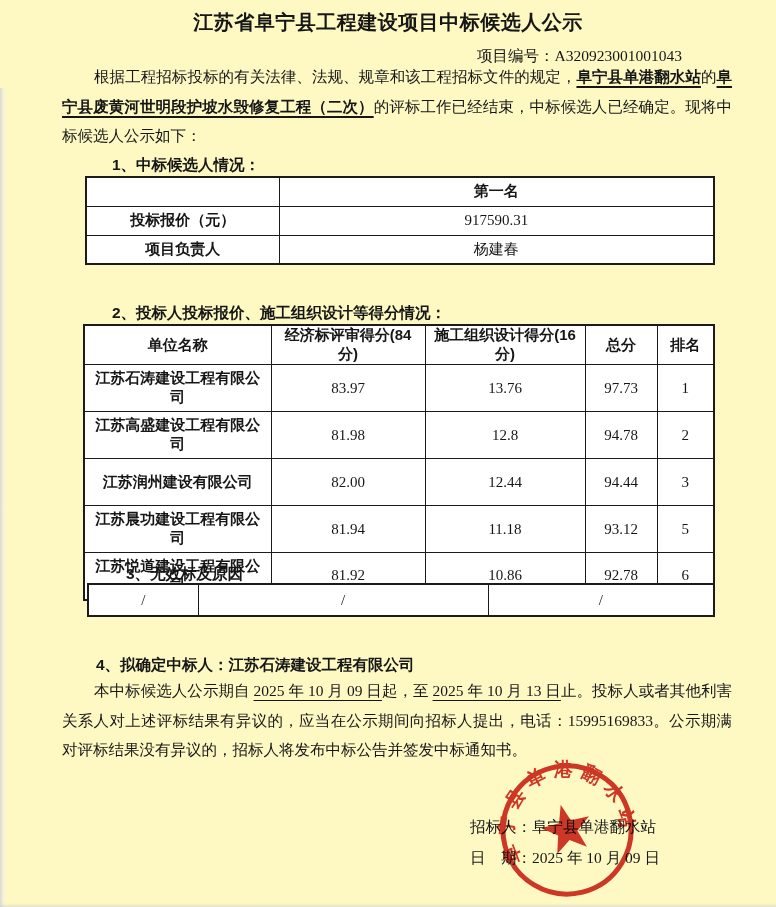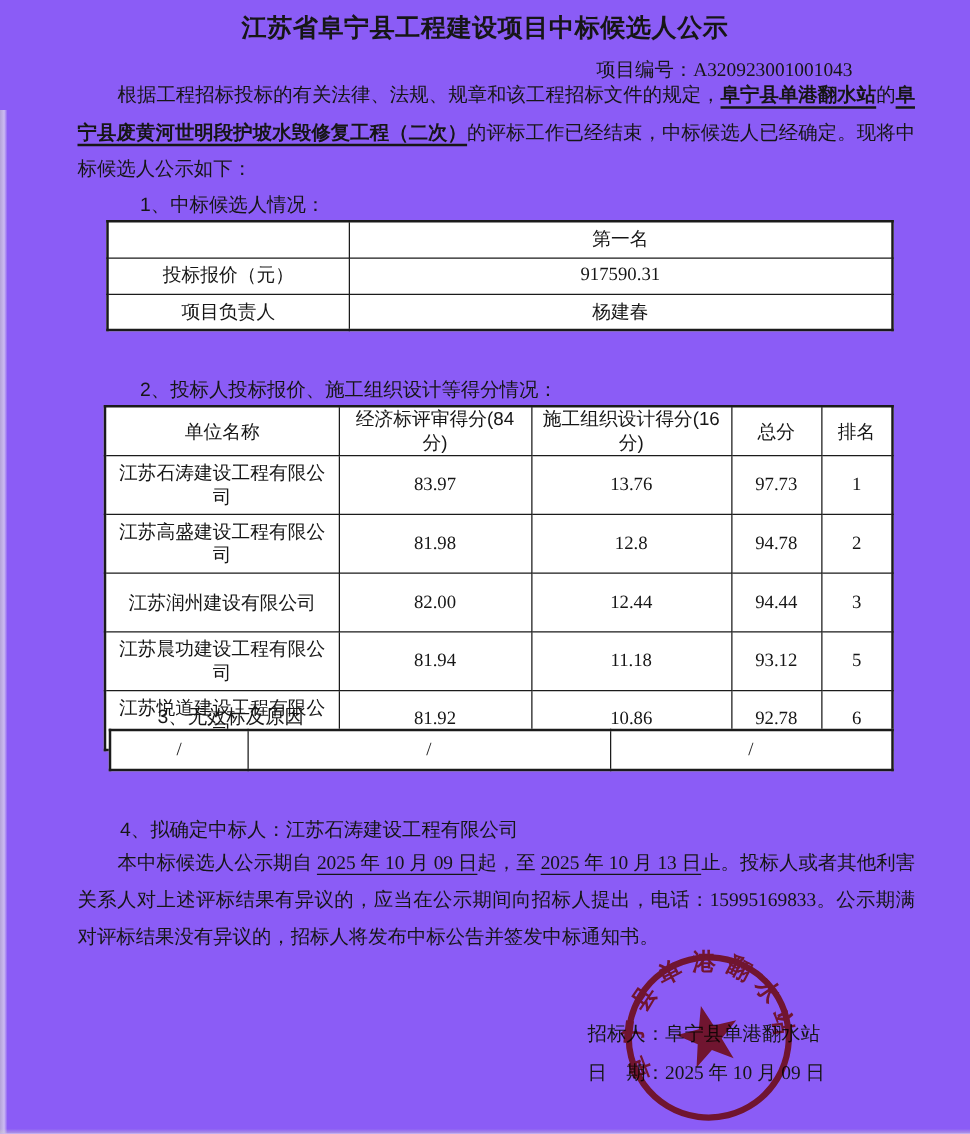--- a/index.html
+++ b/index.html
@@ -1,20 +1,20 @@
 <!DOCTYPE html>
 <html><head>
 <meta charset="utf-8">
 <style>
   html,body{margin:0;padding:0;background:#fff;}
   #doc{
-    position:relative;width:776px;height:907px;background:#8b5cf6;overflow:hidden;
+    position:relative;width:776px;height:907px;background:#fef9c3;overflow:hidden;
     font-family:"Liberation Serif","DejaVu Serif",serif;color:#161616;
   }
-  .hei{font-family:"Liberation Sans","DejaVu Sans",sans-serif;font-weight:normal;}
+  .hei{font-family:"Liberation Sans","DejaVu Sans",sans-serif;font-weight:bold;}
   .title{
     position:absolute;top:9px;left:0;width:776px;text-align:center;
     font-size:20px;font-weight:bold;letter-spacing:.5px;
   }
   .project-no{position:absolute;top:46px;right:94px;font-size:15.5px;}
   .para{
     position:absolute;left:62px;width:670px;font-size:15.5px;line-height:29.5px;
     text-align:justify;text-indent:32px;
   }
   .intro{top:62px;}

